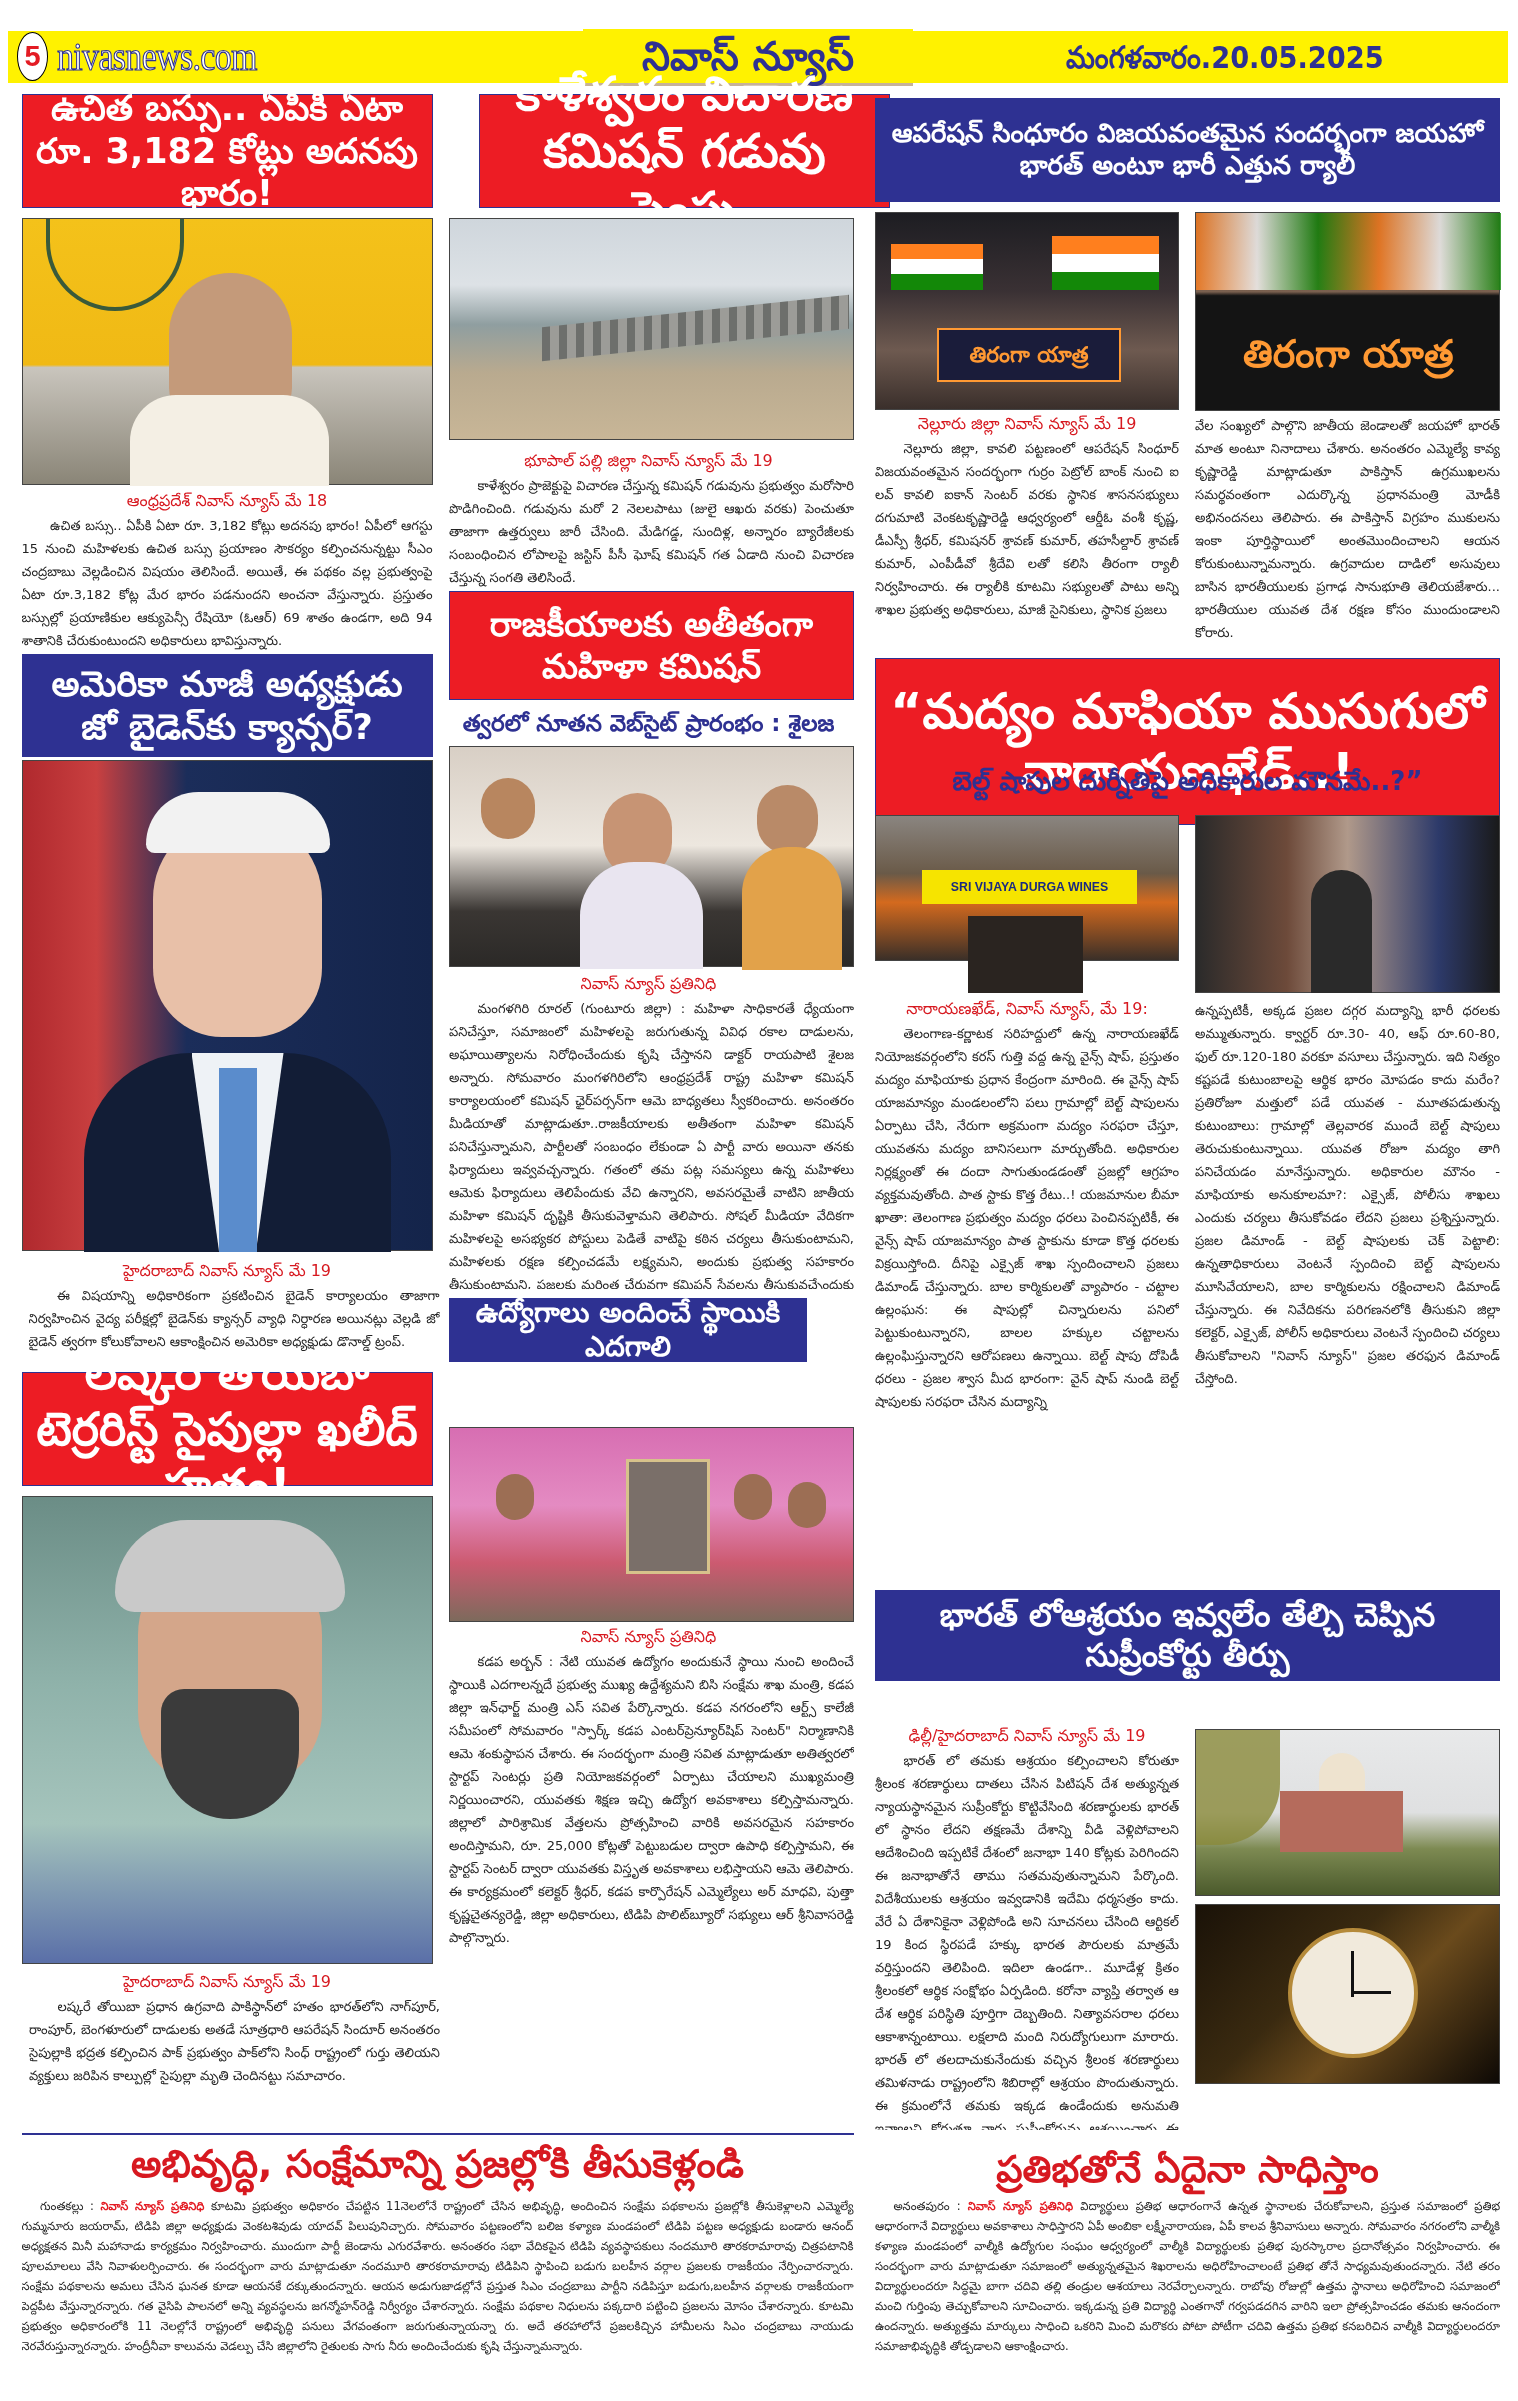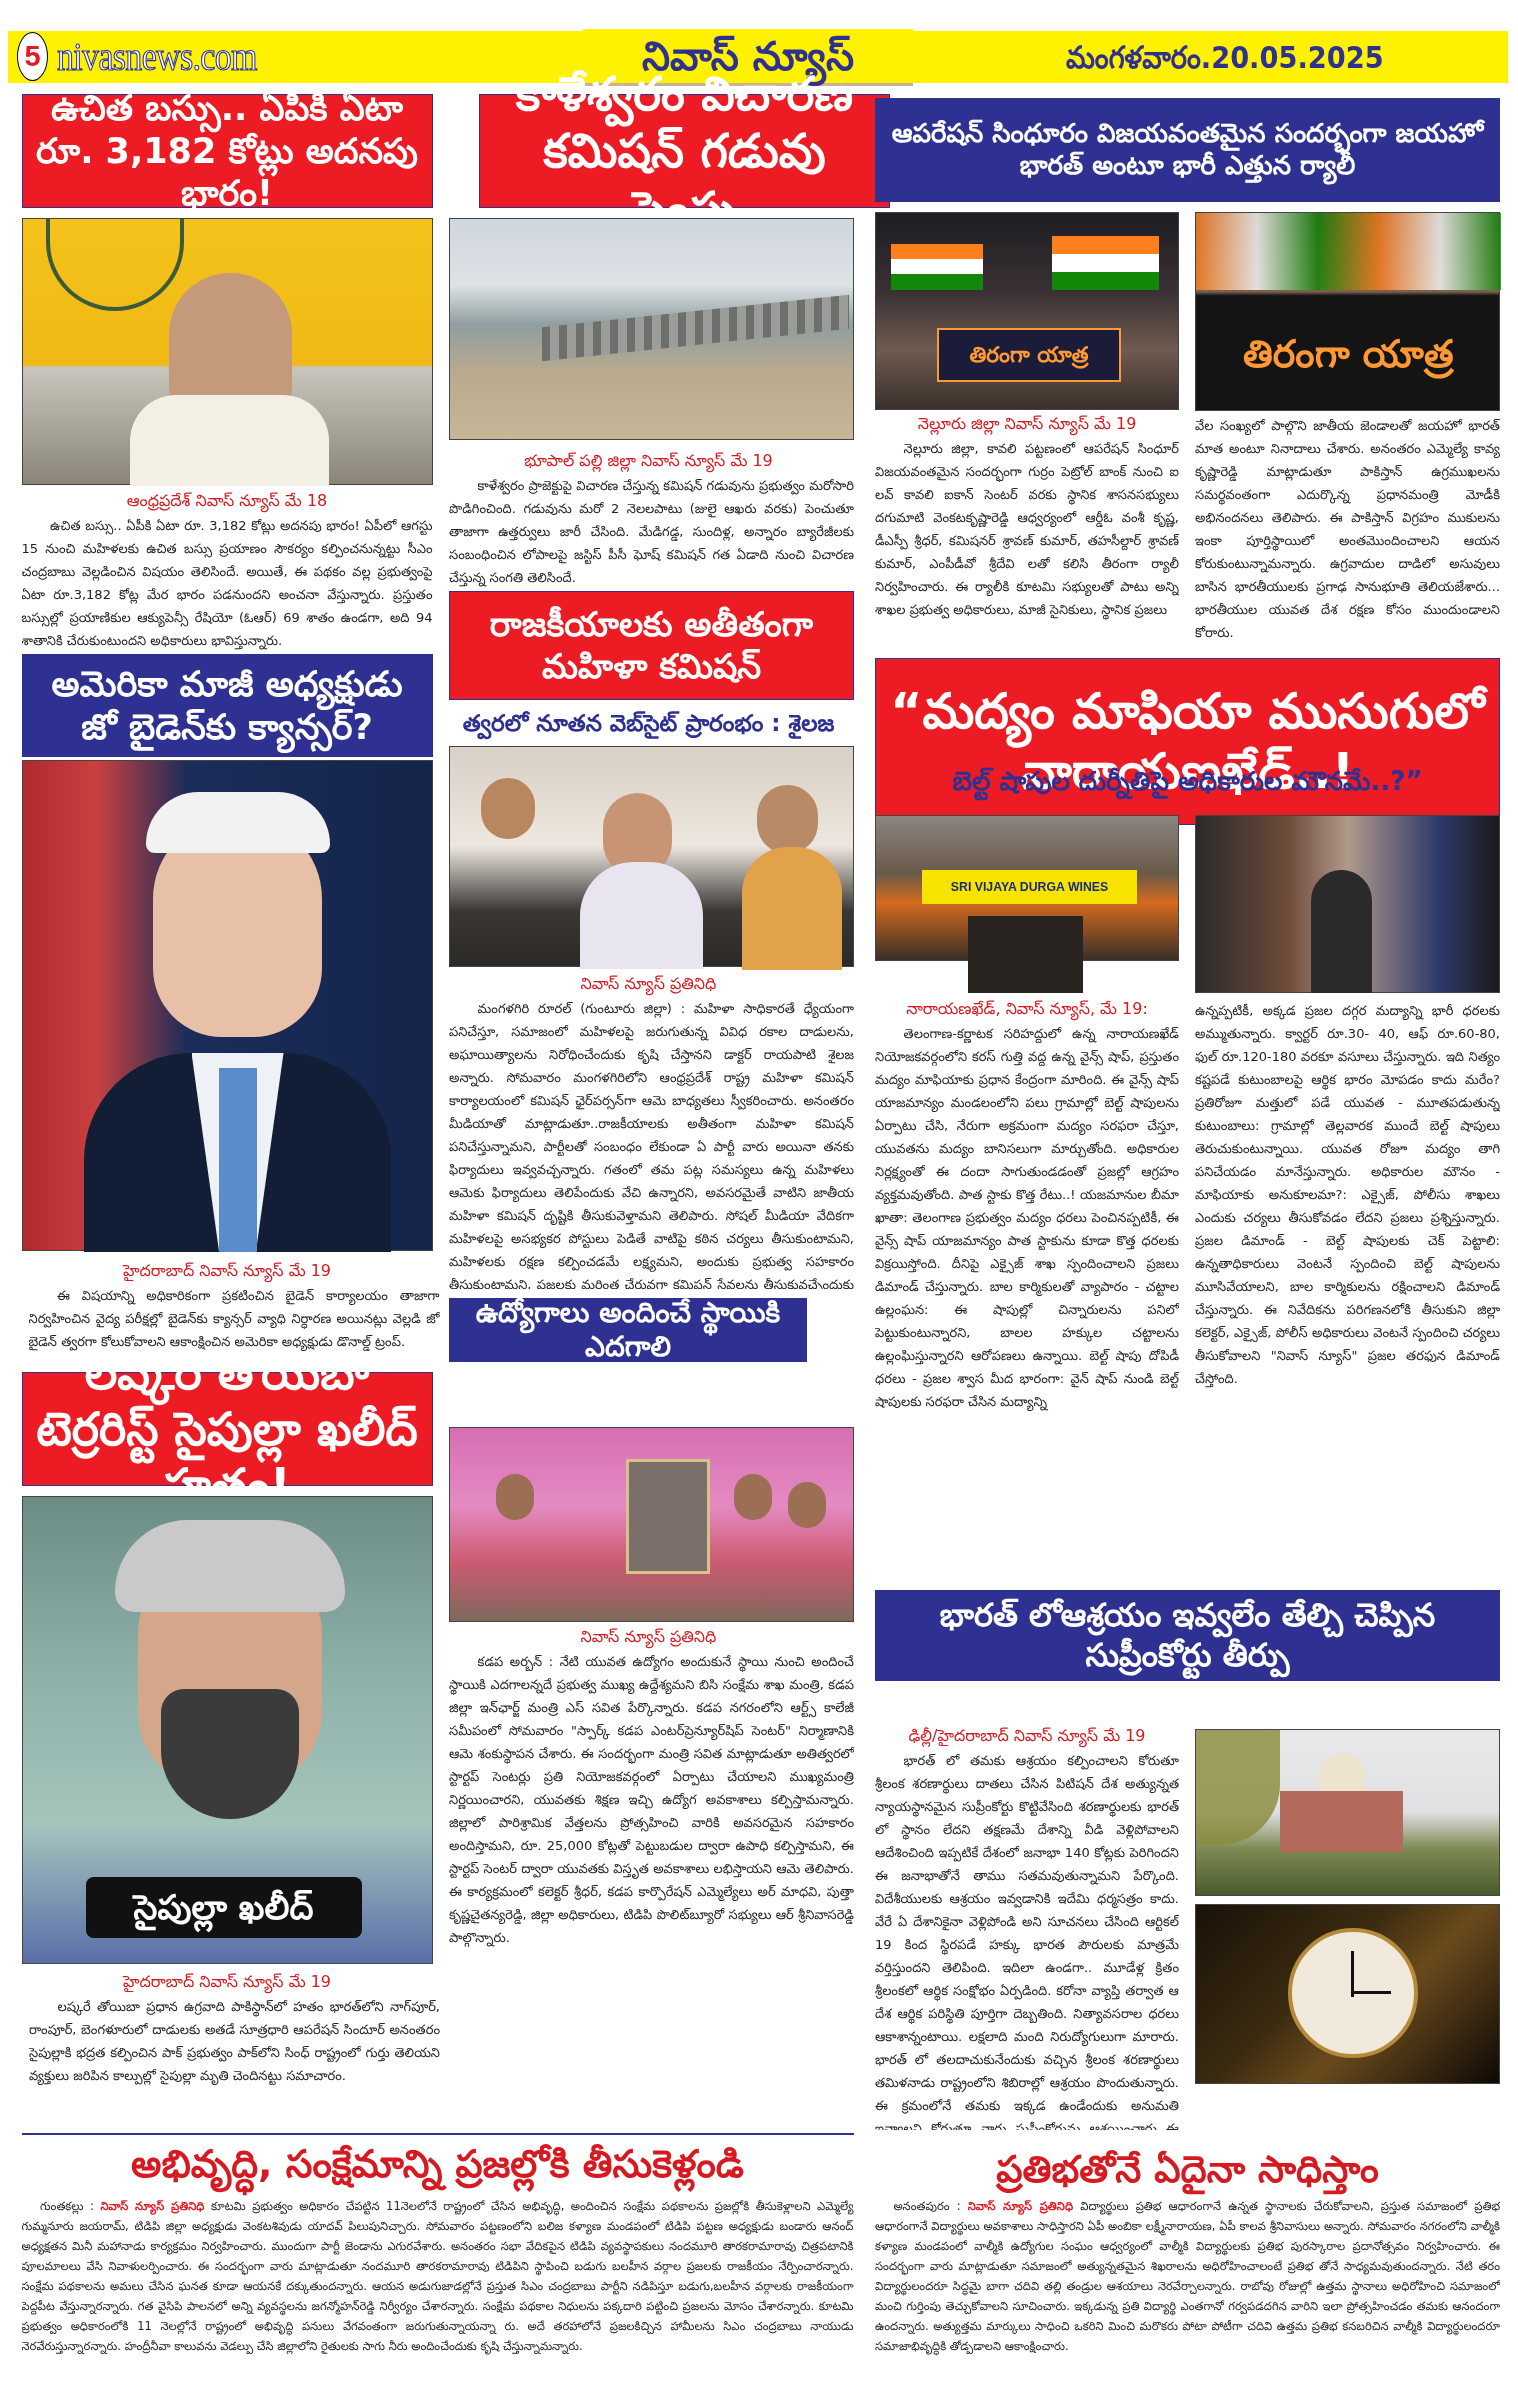--- a/index.html
+++ b/index.html
@@ -50,21 +50,20 @@
   <div style="position:absolute;left:196px;top:307px;width:38px;height:184px;background:#5a8ccc;"></div>
 </div>
 <div class="abs dateline" style="left:21.5px;top:1261px;width:411px;">హైదరాబాద్ నివాస్ న్యూస్ మే 19</div>
 <div class="abs body" style="left:21.5px;top:1284px;width:411px;height:72px;overflow:hidden;margin-left:7px;">ఈ విషయాన్ని అధికారికంగా ప్రకటించిన బైడెన్ కార్యాలయం తాజాగా నిర్వహించిన వైద్య పరీక్షల్లో బైడెన్‌కు క్యాన్సర్ వ్యాధి నిర్ధారణ అయినట్లు వెల్లడి జో బైడెన్ త్వరగా కోలుకోవాలని ఆకాంక్షించిన అమెరికా అధ్యక్షుడు డొనాల్డ్ ట్రంప్.</div>
 
 <div class="abs hl red" style="left:21.5px;top:1372px;width:411px;height:114px;font-size:46px;">లష్కరే తోయిబా టెర్రరిస్ట్ సైపుల్లా ఖలీద్ హతం!</div>
 <div class="abs photo" style="left:21.5px;top:1496px;width:411px;height:468px;background:linear-gradient(180deg,#6b8d86 0%,#8fb2aa 40%,#a5c4bc 70%,#5a6fa8 100%);">
   <div style="position:absolute;left:115px;top:46px;width:184px;height:246px;background:#d4a68a;border-radius:92px 92px 77px 77px;"></div>
   <div style="position:absolute;left:92px;top:23px;width:230px;height:92px;background:#c9c9c9;border-radius:115px 115px 31px 31px;"></div>
   <div style="position:absolute;left:138px;top:192px;width:138px;height:130px;background:#3b3b3b;border-radius:23px 23px 69px 69px;"></div>
-  <div style="position:absolute;left:63px;top:380px;width:276px;height:61px;background:#111;border-radius:7.7px;color:#fff;font:bold 34px 'DejaVu Sans',sans-serif;text-align:center;line-height:61px;">సైపుల్లా ఖలీద్</div>
 </div>
 <div class="abs dateline" style="left:21.5px;top:1972px;width:411px;">హైదరాబాద్ నివాస్ న్యూస్ మే 19</div>
 <div class="abs body" style="left:29px;top:1995px;width:411px;height:95px;overflow:hidden;">లష్కరే తోయిబా ప్రధాన ఉగ్రవాది పాకిస్థాన్‌లో హతం భారత్‌లోని నాగ్‌పూర్, రాంపూర్, బెంగళూరులో దాడులకు అతడే సూత్రధారి ఆపరేషన్ సిందూర్ అనంతరం సైపుల్లాకి భద్రత కల్పించిన పాక్ ప్రభుత్వం పాక్‌లోని సింధ్ రాష్ట్రంలో గుర్తు తెలియని వ్యక్తులు జరిపిన కాల్పుల్లో సైపుల్లా మృతి చెందినట్టు సమాచారం.</div>
 
 <div class="abs hl red" style="left:443px;top:94px;width:411px;height:114px;font-size:47px;margin-left:36px;">కాళేశ్వరం విచారణ కమిషన్ గడువు పెంపు</div>
 <div class="abs photo" style="left:449px;top:218px;width:405px;height:222px;background:linear-gradient(180deg,#cfd6dc 0%,#dde2e6 30%,#8f9ea0 48%,#b9aa8f 70%,#c8b697 100%);">
   <div style="position:absolute;left:92px;top:92px;width:307px;height:34px;background:repeating-linear-gradient(90deg,#6d6f6c 0 7.7px,#9c9c98 7.7px 17px);transform:skewY(-6deg);"></div>
 </div>
 <div class="abs dateline" style="left:443px;top:451px;width:411px;">భూపాల్ పల్లి జిల్లా నివాస్ న్యూస్ మే 19</div>
 <div class="abs body" style="left:449px;top:474px;width:405px;height:121px;overflow:hidden;">కాళేశ్వరం ప్రాజెక్టుపై విచారణ చేస్తున్న కమిషన్ గడువును ప్రభుత్వం మరోసారి పొడిగించింది. గడువును మరో 2 నెలలపాటు (జులై ఆఖరు వరకు) పెంచుతూ తాజాగా ఉత్తర్వులు జారీ చేసింది. మేడిగడ్డ, సుందిళ్ల, అన్నారం బ్యారేజీలకు సంబంధించిన లోపాలపై జస్టిస్ పీసీ ఘోష్ కమిషన్ గత ఏడాది నుంచి విచారణ చేస్తున్న సంగతి తెలిసిందే.</div>

